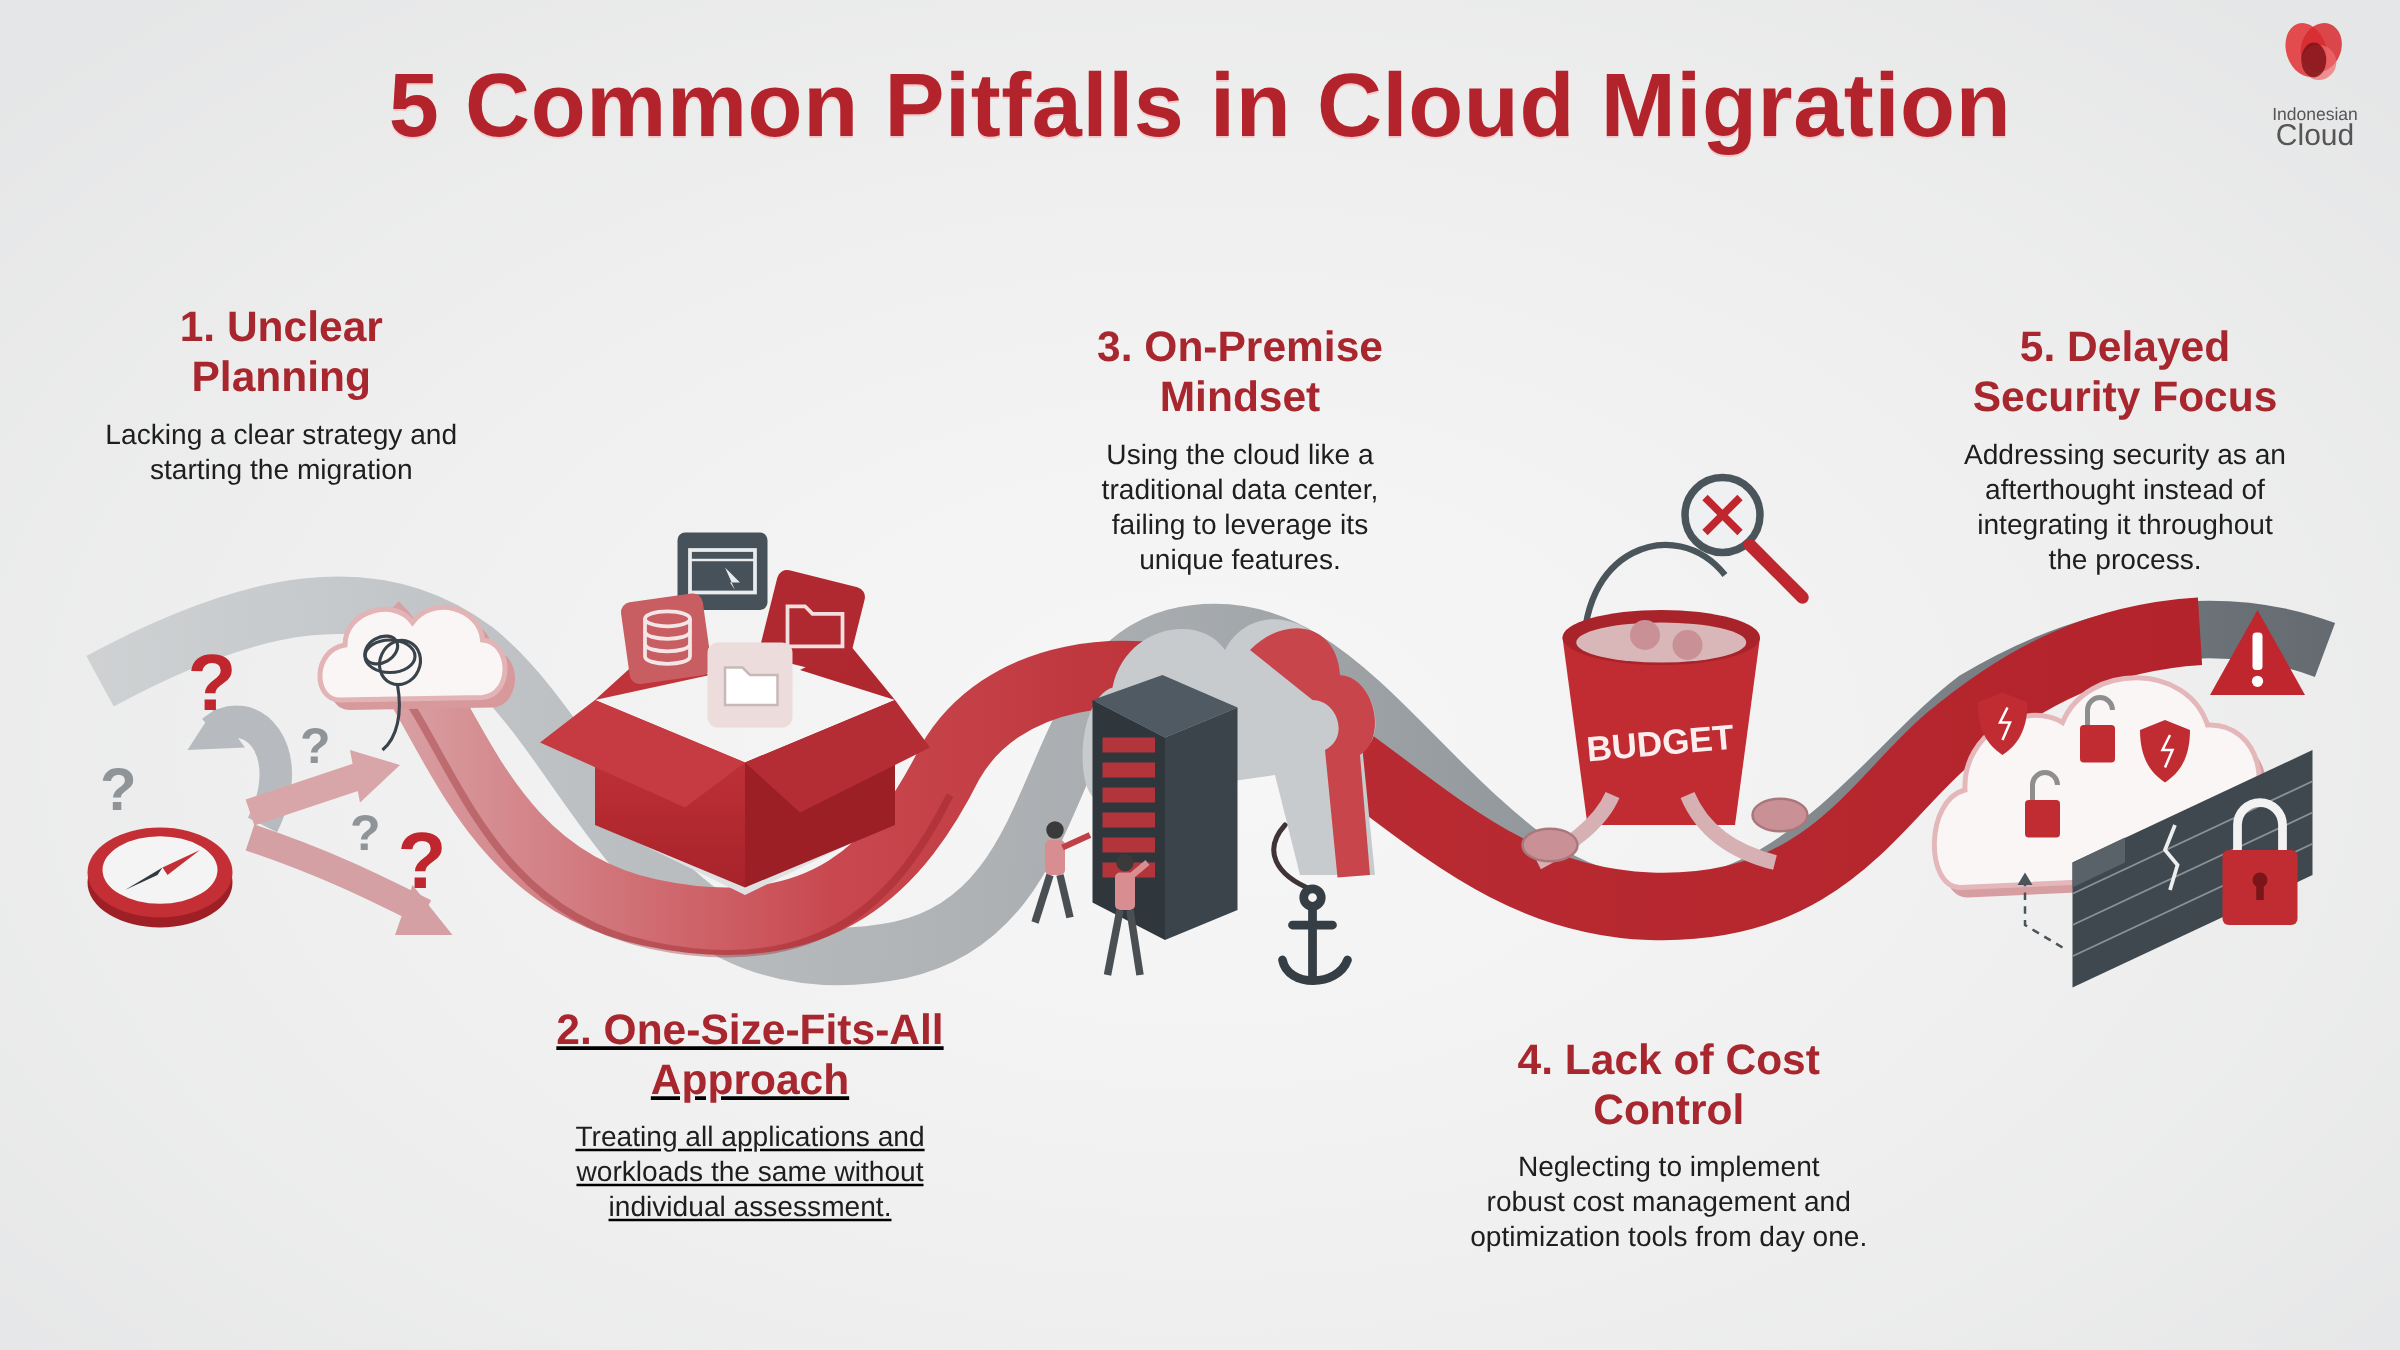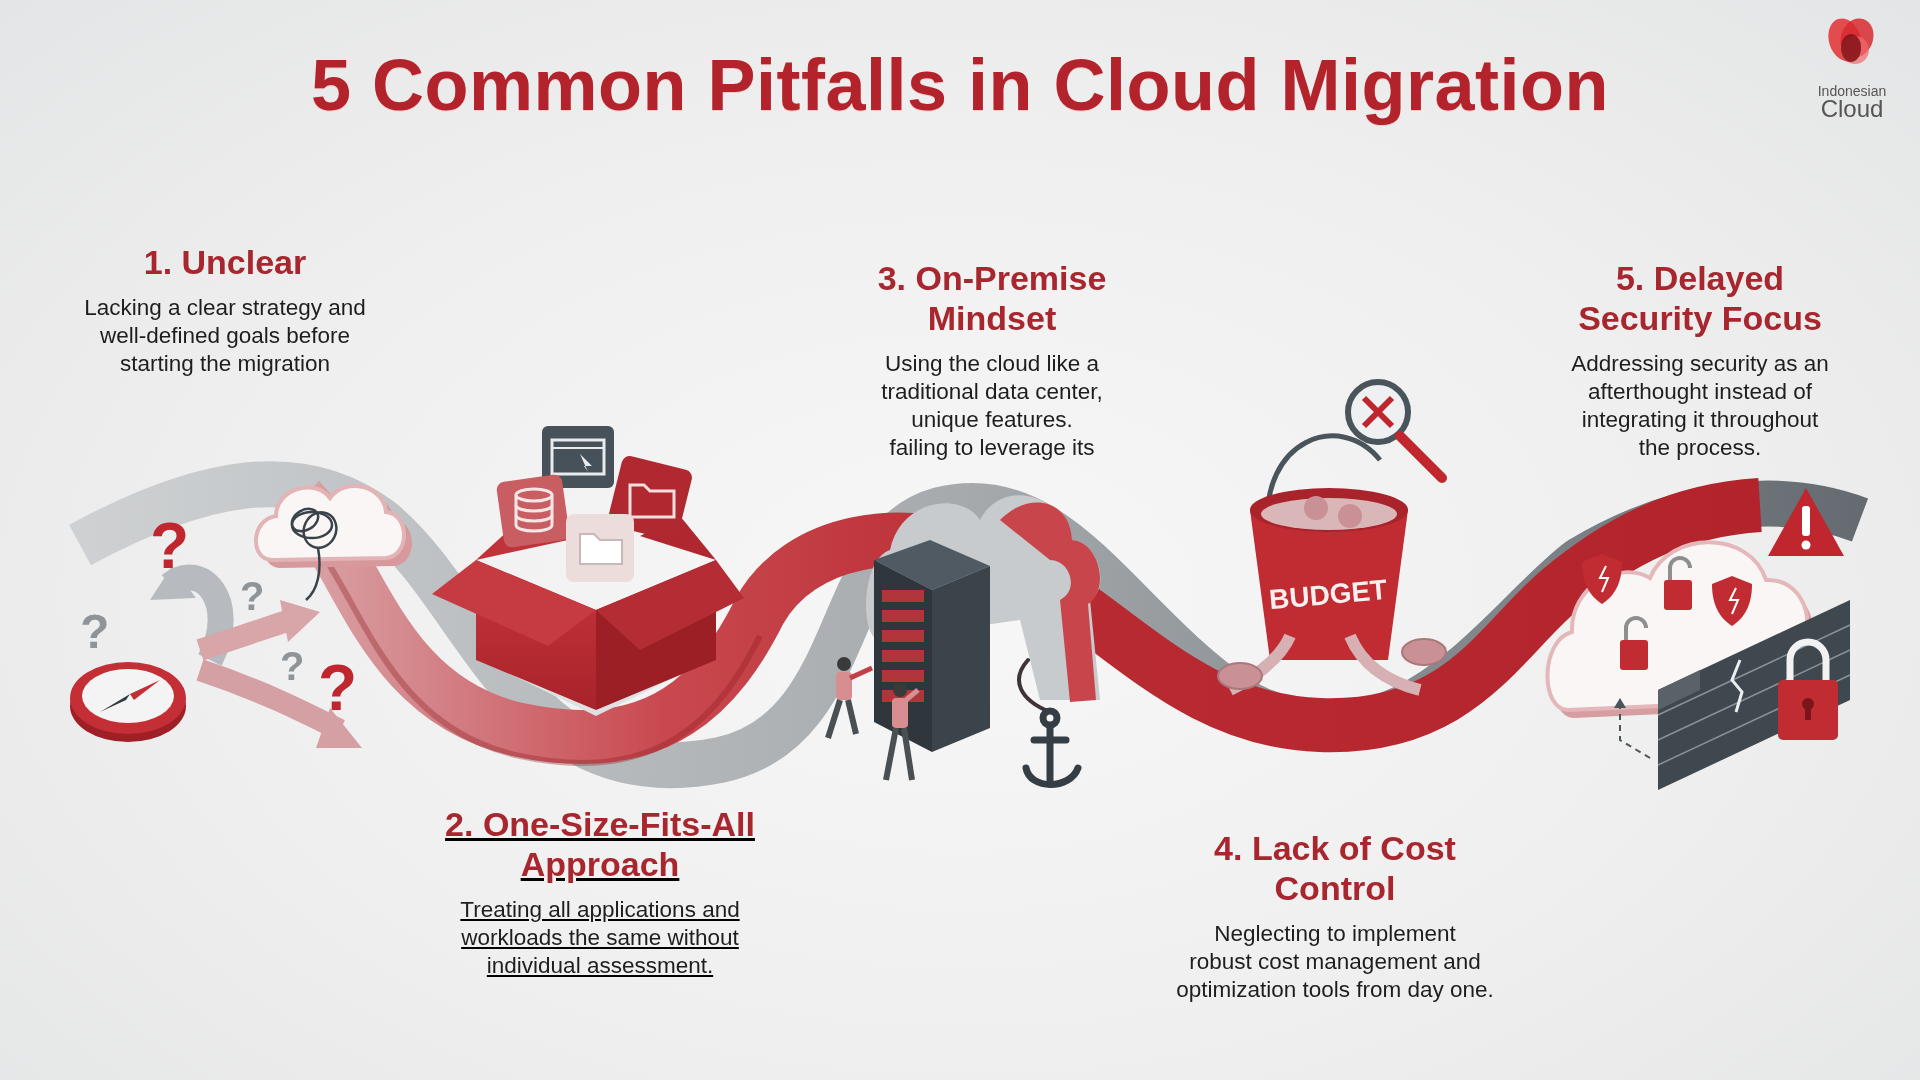--- a/index.html
+++ b/index.html
@@ -273,24 +273,24 @@
       <ellipse cx="30" cy="36" rx="14" ry="14" fill="#f06a6c" opacity="0.7"></ellipse>
       <ellipse cx="26" cy="34" rx="10" ry="14" fill="#7b0f14" opacity="0.8"></ellipse>
     </svg>
     <div class="logo-small">Indonesian</div>
     <div class="logo-big">Cloud</div>
   </div>
 
   <div class="block b1">
     <div class="heading">
       <span class="line">1. Unclear</span>
+      <span class="line">Planning</span>
     </div>
     <div class="desc">
       <span class="line">Lacking a clear strategy and</span>
-      <span class="line">well-defined goals before</span>
       <span class="line">starting the migration</span>
     </div>
   </div>
 
   <div class="block b2">
     <div class="heading">
       <span class="line">2. One-Size-Fits-All</span>
       <span class="line">Approach</span>
     </div>
     <div class="desc">
@@ -301,22 +301,22 @@
   </div>
 
   <div class="block b3">
     <div class="heading">
       <span class="line">3. On-Premise</span>
       <span class="line">Mindset</span>
     </div>
     <div class="desc">
       <span class="line">Using the cloud like a</span>
       <span class="line">traditional data center,</span>
+      <span class="line">failing to leverage its</span>
       <span class="line">unique features.</span>
-      <span class="line">failing to leverage its</span>
     </div>
   </div>
 
   <div class="block b4">
     <div class="heading">
       <span class="line">4. Lack of Cost</span>
       <span class="line">Control</span>
     </div>
     <div class="desc">
       <span class="line">Neglecting to implement</span>

